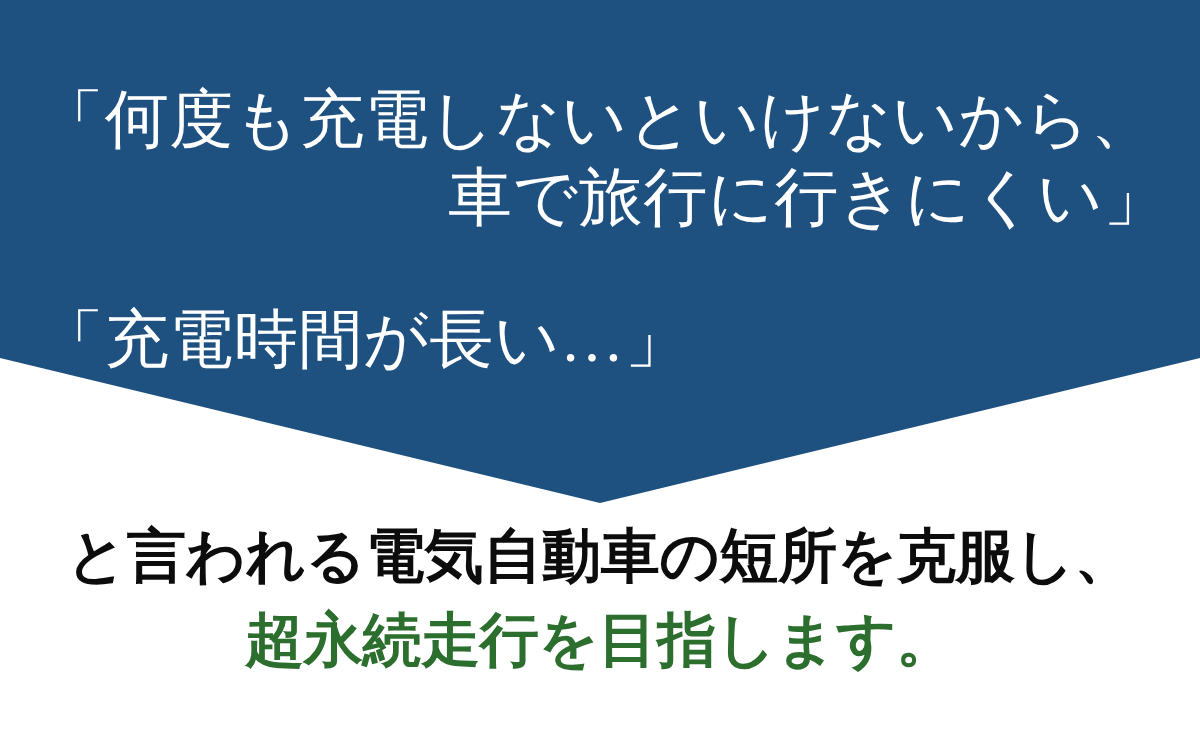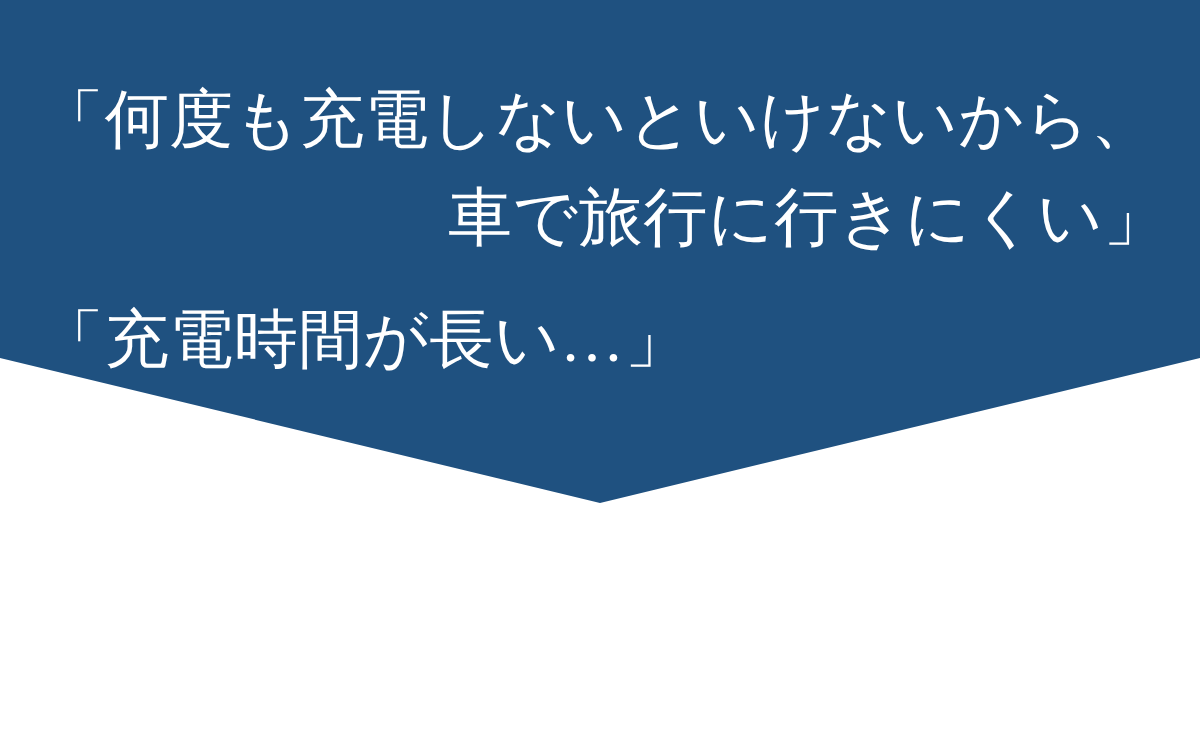--- a/index.html
+++ b/index.html
@@ -52,23 +52,22 @@
 
   .quote-line-1 {
     position: absolute;
     left: 40px;
     top: 30px;
   }
 
   .quote-line-2 {
     position: absolute;
     right: 32px;
-    top: 132px;
+    top: 108px;
     text-align: right;
-    font-family: Liberation Mono, monospace;
   }
 
   .quote-line-3 {
     position: absolute;
     left: 40px;
     top: 250px;
   }
 
   
   .statement {
@@ -105,14 +104,18 @@
 <div class="slide">
 
   <div class="blue-panel"></div>
 
   <div class="quote-block">
     <div class="quote-line quote-line-1">「何度も充電しないといけないから、</div>
     <div class="quote-line quote-line-2">車で旅行に行きにくい」</div>
     <div class="quote-line quote-line-3">「充電時間が長い…」</div>
   </div>
 
+  <div class="statement">
+    <div class="statement-line statement-line-1">と言われる電気自動車の短所を克服し、</div>
+    <div class="statement-line statement-line-2">超永続走行を目指します。</div>
+  </div>
 
 </div>
 
 </body></html>

